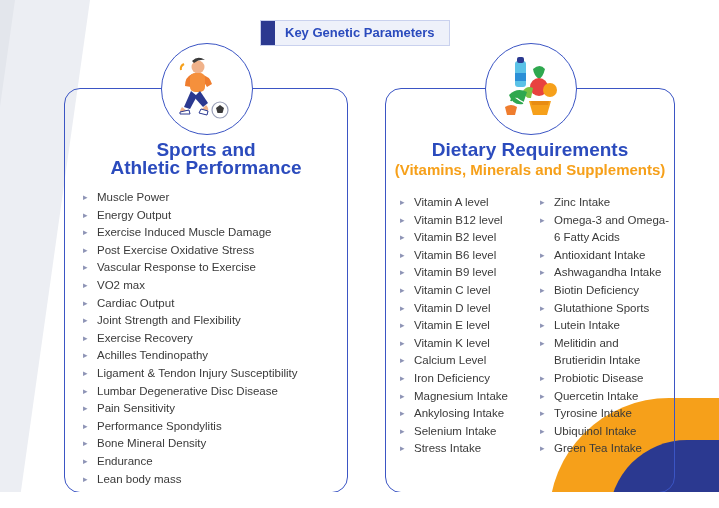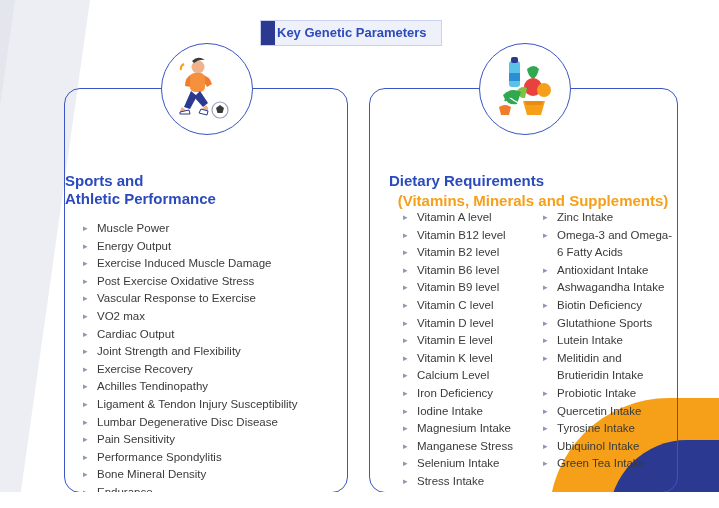--- a/index.html
+++ b/index.html
@@ -82,84 +82,83 @@
   }
   .title-bar {
     width: 14px;
     background: #2b3990;
   }
   .title-text {
     color: #2b4bbd;
     font-size: 13px;
     font-weight: bold;
     line-height: 24px;
-    padding: 0 14px 0 2px;
+    padding: 0 14px 0 10px;
     white-space: nowrap;
   }
 
   
   .panel {
     position: absolute;
     border: 1.5px solid #3b55c4;
     border-radius: 16px;
     background: transparent;
   }
   .panel-left {
     left: 64px;
     top: 88px;
     width: 282px;
     height: 403px;
   }
   .panel-right {
-    left: 369px;
+    left: 385px;
     top: 88px;
     width: 288px;
     height: 403px;
-    padding-left: 19px;
   }
   .circle {
     position: absolute;
     width: 90px;
     height: 90px;
     border-radius: 50%;
     background: #ffffff;
     border: 1.5px solid #3b55c4;
     top: -46px;
     left: 50%;
     margin-left: -45px;
     display: flex;
     align-items: center;
     justify-content: center;
     overflow: hidden;
   }
   .panel-heading {
-    text-align: left;
-    margin-top: 83px;
+    text-align: center;
+    margin-top: 52px;
     color: #2b4bbd;
-    font-size: 15px;
+    font-size: 19px;
     font-weight: bold;
     line-height: 18px;
   }
   .panel-sub {
     text-align: center;
     color: #f6a01a;
     font-size: 15px;
     font-weight: bold;
     margin-top: 2px;
   }
 
   .list-area {
     margin-top: 12px;
     padding: 0 6px 0 18px;
   }
   .cols {
     display: flex;
     gap: 10px;
     padding: 0 4px 0 14px;
-    margin-top: 0;
+    margin-top: 16px;
   }
   .col {
     flex: 1;
   }
   ul.items {
     list-style: none;
     margin: 0;
     padding: 0;
   }
   ul.items li {
@@ -273,38 +272,37 @@
           <li>Vitamin B12 level</li>
           <li>Vitamin B2 level</li>
           <li>Vitamin B6 level</li>
           <li>Vitamin B9 level</li>
           <li>Vitamin C level</li>
           <li>Vitamin D level</li>
           <li>Vitamin E level</li>
           <li>Vitamin K level</li>
           <li>Calcium Level</li>
           <li>Iron Deficiency</li>
-          <li>Iodine Intake</li>
           <li>Magnesium Intake</li>
-          <li>Manganese Stress</li>
+          <li>Ankylosing Intake</li>
           <li>Selenium Intake</li>
           <li>Stress Intake</li>
         </ul>
       </div>
       <div class="col">
         <ul class="items right-list">
           <li>Zinc Intake</li>
           <li>Omega-3 and Omega-6 Fatty Acids</li>
           <li>Antioxidant Intake</li>
           <li>Ashwagandha Intake</li>
           <li>Biotin Deficiency</li>
           <li>Glutathione Sports</li>
           <li>Lutein Intake</li>
           <li>Melitidin and Brutieridin Intake</li>
-          <li>Probiotic Intake</li>
+          <li>Probiotic Disease</li>
           <li>Quercetin Intake</li>
           <li>Tyrosine Intake</li>
           <li>Ubiquinol Intake</li>
           <li>Green Tea Intake</li>
         </ul>
       </div>
     </div>
   </div>
 
   <div class="bg-bottom-strip"></div>

